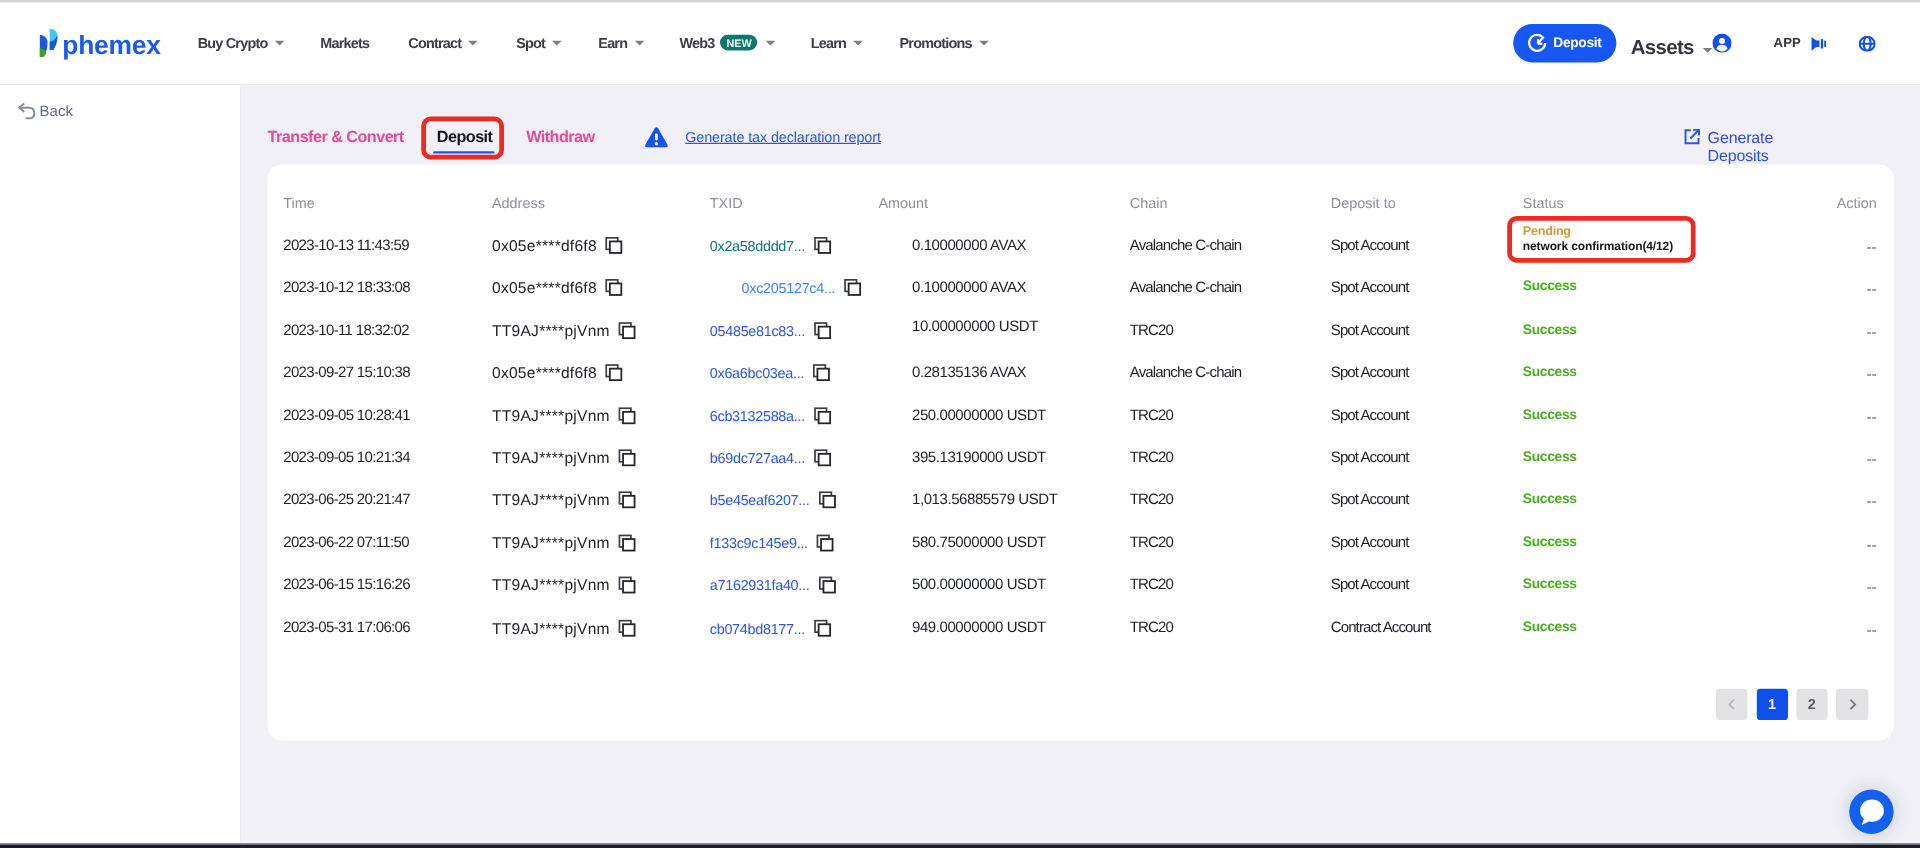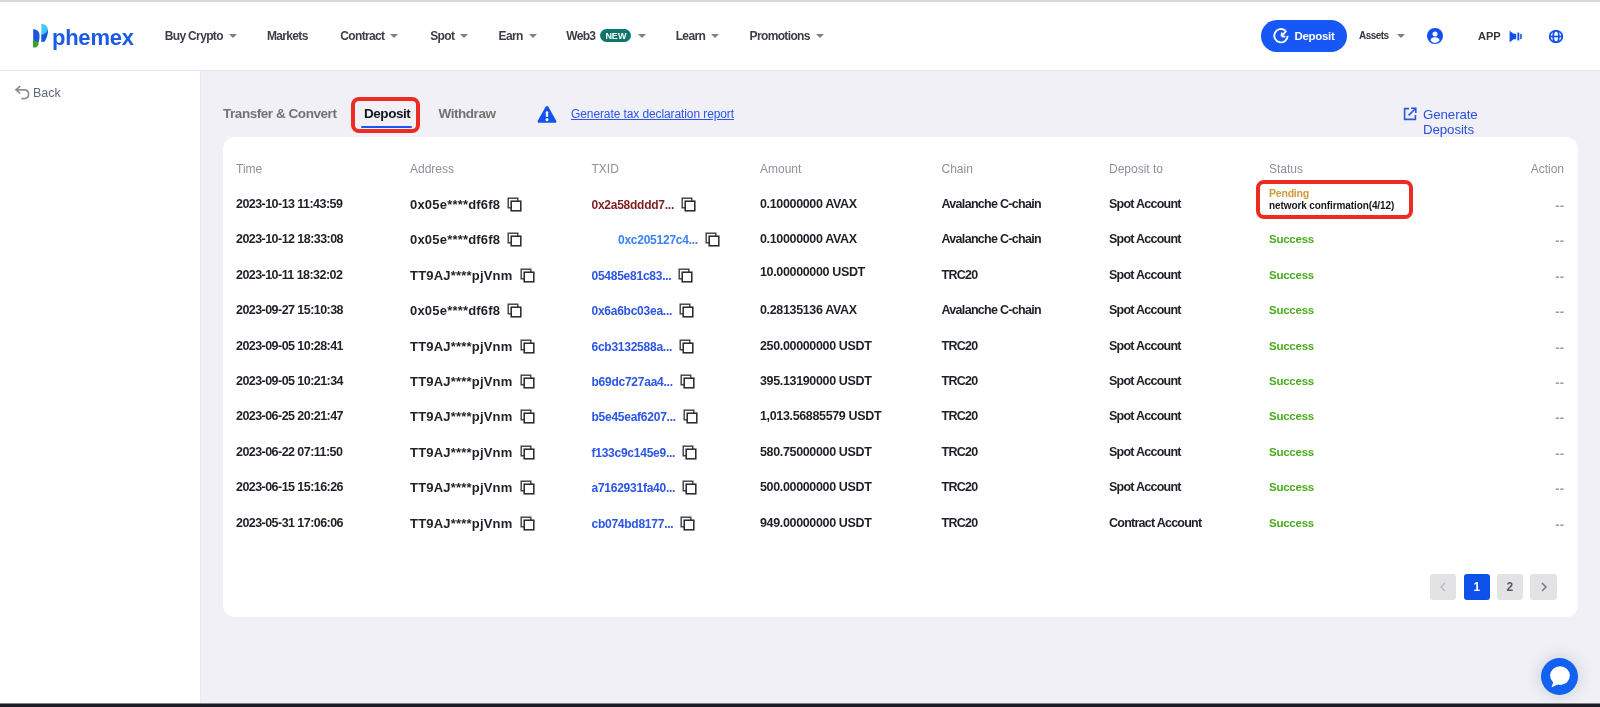--- a/index.html
+++ b/index.html
@@ -3,36 +3,36 @@
 * { margin:0; padding:0; box-sizing:border-box; }
 html,body { width:1600px; height:707px; font-family:"Liberation Sans",sans-serif; background:#fff; overflow:hidden; }
 .abs { position:absolute; }
 #page { position:relative; width:1468px; height:707px; }
 #topline { left:0; top:0; width:1600px; height:2px; background:#d7d7d7; }
 #header { left:0; top:0; width:1600px; height:71px; background:#fff; border-bottom:1px solid #e9e9e9; }
 .nav { top:28.5px; font-size:12px; font-weight:bold; color:#3b3e47; letter-spacing:-0.65px; white-space:nowrap; }
 .caret { display:inline-block; margin-left:6px; vertical-align:1.5px; width:0; height:0; border:4.2px solid transparent; border-top-color:#7c8089; border-bottom-width:0; }
 .new { display:inline-block; margin-left:5px; background:#0f766e; color:#fff; font-size:9px; font-weight:bold; border-radius:6.5px; padding:1.5px 5px 1.5px; vertical-align:1px; letter-spacing:0; }
 #depbtn { left:1261px; top:20px; width:86px; height:32px; border-radius:16px; background:#1657f5; color:#fff; font-size:11.5px; letter-spacing:-0.3px; font-weight:bold; display:flex; align-items:center; justify-content:center; }
-#assets { left:1359px; top:30px; font-size:10px; font-weight:bold; color:#33363e; letter-spacing:-0.55px; }
+#assets { left:1359px; top:30px; font-size:17px; font-weight:bold; color:#33363e; letter-spacing:-0.55px; }
 #assets .caret { margin-left:8px; }
 #app { left:1478px; top:30px; font-size:11px; font-weight:bold; color:#33363e; }
 #sidebar { left:0; top:71px; width:201px; height:632px; background:#fff; border-right:1px solid #ebebee; }
 #back { left:33px; top:86px; font-size:12.5px; color:#5d6980; }
 #main { left:201px; top:71px; width:1399px; height:632px; background:#f0f0f6; }
 #botline { left:0; top:703px; width:1600px; height:4px; background:#1a1d26; border-top:1px solid #80838c; }
-.tab { top:106px; font-size:13.5px; font-weight:bold; color:#737373; letter-spacing:-0.45px; }
+.tab { top:106px; font-size:13.5px; font-weight:bold; color:#ec4899; letter-spacing:-0.45px; }
 #deptab { left:364px; top:105.5px; font-size:13.5px; font-weight:bold; color:#14161c; letter-spacing:-0.45px; }
 #depu { left:361px; top:125.5px; width:51px; height:2.6px; background:#1657f5; border-radius:1.3px; }
 .redbox { border:4px solid #ee2b22; border-radius:8px; }
 #taxlink { left:571px; top:107px; font-size:12px; letter-spacing:-0.1px; color:#2c55e8; text-decoration:underline; }
 #genrep { left:1423px; top:106.5px; font-size:13.3px; letter-spacing:-0.1px; color:#2b50e0; }
 #card { left:223px; top:137px; width:1355px; height:480px; background:#fff; border-radius:12px; }
 .hcell { font-size:12px; color:#8d919b; }
-.cell { font-weight:bold; color:#1d2027; white-space:nowrap; line-height:14px;text-align:right; }
+.cell { font-weight:normal; color:#1d2027; white-space:nowrap; line-height:14px;text-align:right; }
 .c-time { font-size:12.5px; letter-spacing:-0.55px; }
 .c-addr { font-size:13px; letter-spacing:0.2px; }
 .c-txid { font-size:12px; letter-spacing:-0.25px; }
 .c-amt { font-size:12.5px; letter-spacing:-0.35px; }
 .c-chain { font-size:12.5px; letter-spacing:-0.7px; }
 .c-dep { font-size:12.5px; letter-spacing:-0.75px; }
 .ci { display:inline-block; vertical-align:-3px; margin-left:7px; letter-spacing:0; }
 .pg { top:574px; width:26.5px; height:26px; background:#e3e3e6; border-radius:3px; text-align:center; line-height:26px; font-size:12px; color:#585b63; font-weight:bold; }
 </style></head><body>
 <div id="page">
@@ -103,31 +103,31 @@
         <path d="M6 1.6 H1.6 V12.4 H12.4 V8"></path>
         <path d="M5.6 8.4 L12 2"></path>
         <path d="M8 1.2 H12.8 V6"></path>
       </g>
     </svg>
   <div class="abs" id="genrep">Generate Deposits Report</div>
   <div class="abs" id="card"></div>
   <div class="abs hcell" style="left:236.0px;top:161.5px">Time</div>
     <div class="abs hcell" style="left:410.0px;top:161.5px">Address</div>
     <div class="abs hcell" style="left:591.5px;top:161.5px">TXID</div>
-    <div class="abs hcell" style="left:760.0px;top:161.5px">Amount</div>
+    <div class="abs hcell" style="left:732px;top:161.5px">Amount</div>
     <div class="abs hcell" style="left:941.5px;top:161.5px">Chain</div>
     <div class="abs hcell" style="left:1109.0px;top:161.5px">Deposit to</div>
     <div class="abs hcell" style="left:1269.0px;top:161.5px">Status</div>
     <div class="abs hcell" style="left:1504.0px;top:161.5px;width:60px;text-align:right">Action</div>
   <div class="abs cell c-time" style="left:236.0px;top:197.0px">2023-10-13 11:43:59</div>
     <div class="abs cell c-addr" style="left:410.0px;top:197.0px">0x05e****df6f8<span class="ci"><svg class="cpy" width="15" height="15" viewBox="0 0 15 15">
           <rect x="1.2" y="1.2" width="9.6" height="9.6" fill="none" stroke="#3a3d44" stroke-width="1.4"></rect>
           <rect x="4.2" y="4.2" width="9.6" height="9.6" fill="#fff" stroke="#24262c" stroke-width="1.5"></rect>
         </svg></span></div>
-    <div class="abs cell c-txid" style="left:591.5px;top:197.0px;color:#7f1d1d">0x2a58dddd7...<span class="ci"><svg class="cpy" width="15" height="15" viewBox="0 0 15 15">
+    <div class="abs cell c-txid" style="left:591.5px;top:197.0px;color:#0f766e">0x2a58dddd7...<span class="ci"><svg class="cpy" width="15" height="15" viewBox="0 0 15 15">
           <rect x="1.2" y="1.2" width="9.6" height="9.6" fill="none" stroke="#3a3d44" stroke-width="1.4"></rect>
           <rect x="4.2" y="4.2" width="9.6" height="9.6" fill="#fff" stroke="#24262c" stroke-width="1.5"></rect>
         </svg></span></div>
     <div class="abs cell c-amt" style="left:760.0px;top:197.0px">0.10000000 AVAX</div>
     <div class="abs cell c-chain" style="left:941.5px;top:197.0px">Avalanche C-chain</div>
     <div class="abs cell c-dep" style="left:1109.0px;top:197.0px">Spot Account</div>
     <div class="abs" style="left:1269.0px;top:187.0px;font-size:10.5px;font-weight:bold;letter-spacing:-0.2px;color:#cf9b3a">Pending</div>
     <div class="abs" style="left:1269.0px;top:199.5px;font-size:10px;font-weight:bold;letter-spacing:-0.1px;color:#15171d">network confirmation(4/12)</div>
     <div class="abs" style="left:1544.0px;top:198.0px;width:20px;text-align:right;font-size:13px;font-weight:bold;color:#9b9ea6">--</div>
     <div class="abs cell c-time" style="left:236.0px;top:232.4px">2023-10-12 18:33:08</div>

